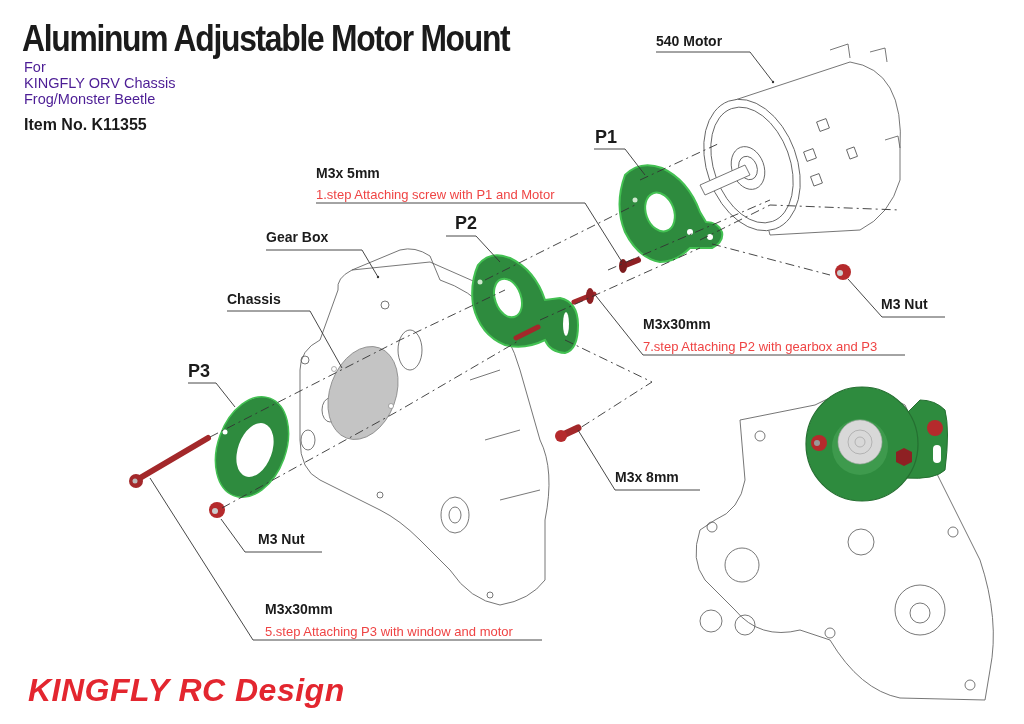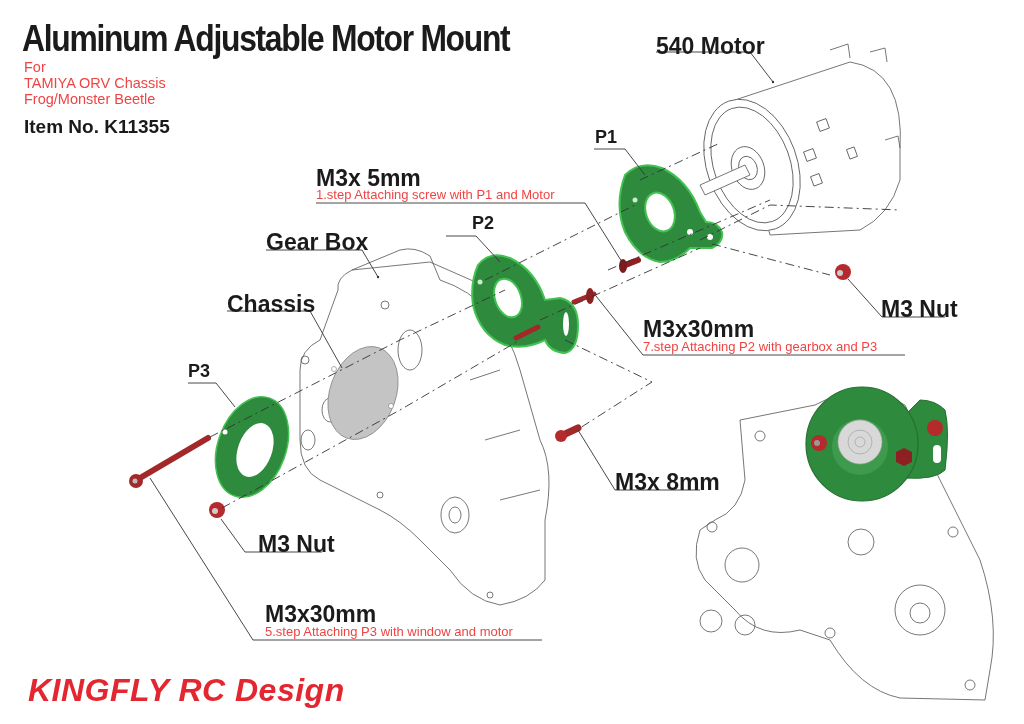--- a/index.html
+++ b/index.html
@@ -1,21 +1,21 @@
 <!DOCTYPE html>
 <html><head>
 <meta charset="utf-8">
 <style>
   html, body { margin:0; padding:0; background:#ffffff; }
   body { width:1024px; height:724px; position:relative; overflow:hidden; font-family:"Liberation Sans", sans-serif; color:#1a1a1a; }
   .abs { position:absolute; }
   #title { left:22px; top:18px; font-size:37px; font-weight:bold; letter-spacing:-1.5px; transform:scaleX(0.86); transform-origin:left top; white-space:nowrap; color:#1b1b1b; }
-  .sub { left:24px; font-size:14.5px; color:#ef4444; white-space:nowrap; }
-  #item { left:24px; top:116px; font-size:19px; font-weight:bold; white-space:nowrap; }
-  .plabel { font-weight:bold; font-size:23px; white-space:nowrap; color:#1b1b1b; }
+  .sub { left:24px; font-size:14.5px; color:#4c1d95; white-space:nowrap; }
+  #item { left:24px; top:116px; font-size:16px; font-weight:bold; white-space:nowrap; }
+  .plabel { font-weight:bold; font-size:14px; white-space:nowrap; color:#1b1b1b; }
   .plabel.big { font-size:18px; }
   .step { font-size:13px; white-space:nowrap; color:#ef4444; }
   #brand { left:28px; top:672px; font-size:32px; font-weight:bold; font-style:italic; color:#e3262f; white-space:nowrap; letter-spacing:0.5px; }
   svg#art { position:absolute; left:0; top:0; }
 </style>
 </head>
 <body>
 
 <svg id="art" width="1024" height="724" viewBox="0 0 1024 724">
   <defs>
@@ -150,27 +150,27 @@
     <path class="lead" d="M596 296 L643 355 L905 355"></path>
     <path class="lead" d="M848 279 L882 317 L945 317"></path>
     <path class="lead" d="M578 430 L615 490 L700 490"></path>
     <path class="lead" d="M221 519 L245 552 L322 552"></path>
     <path class="lead" d="M150 478 L253 640 L542 640"></path>
   </g>
 </svg>
 
 <div id="title" class="abs">Aluminum Adjustable Motor Mount</div>
 <div class="abs sub" style="top:59px">For</div>
-<div class="abs sub" style="top:75px">TAMIYA ORV Chassis</div>
+<div class="abs sub" style="top:75px">KINGFLY ORV Chassis</div>
 <div class="abs sub" style="top:91px">Frog/Monster Beetle</div>
 <div id="item" class="abs">Item No. K11355</div>
 
 <div class="abs plabel" style="left:656px; top:33px">540 Motor</div>
 <div class="abs plabel big" style="left:595px; top:127px">P1</div>
-<div class="abs plabel big" style="left:472px; top:213px">P2</div>
+<div class="abs plabel big" style="left:455px; top:213px">P2</div>
 <div class="abs plabel big" style="left:188px; top:361px">P3</div>
 <div class="abs plabel" style="left:266px; top:229px">Gear Box</div>
 <div class="abs plabel" style="left:227px; top:291px">Chassis</div>
 <div class="abs plabel" style="left:881px; top:296px">M3 Nut</div>
 <div class="abs plabel" style="left:258px; top:531px">M3 Nut</div>
 <div class="abs plabel" style="left:615px; top:469px">M3x 8mm</div>
 
 <div class="abs plabel" style="left:316px; top:165px">M3x 5mm</div>
 <div class="abs step" style="left:316px; top:187px">1.step Attaching screw with P1 and Motor</div>
 

